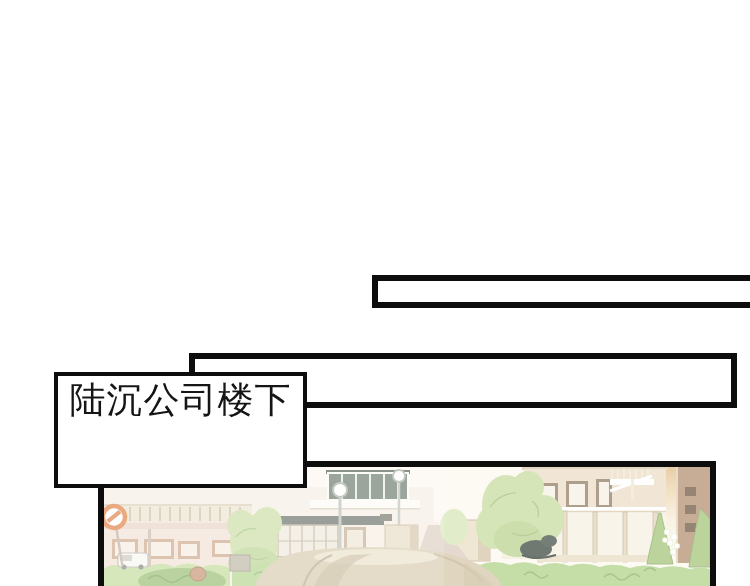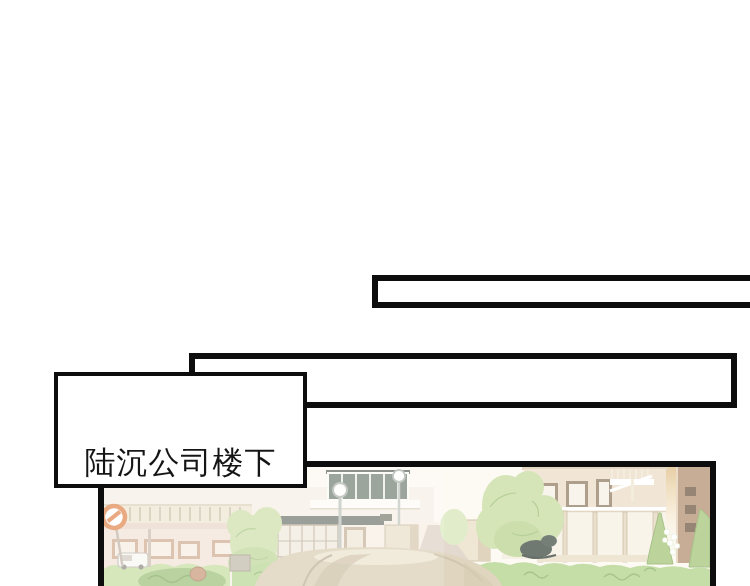--- a/index.html
+++ b/index.html
@@ -19,22 +19,22 @@
   .narration{
     position:absolute; background:var(--paper,#fff);
     border:6px solid var(--ink,#0d0d0d); box-sizing:border-box; z-index:2;
   }
   .narration-top{ left:372px; top:275px; width:378px; height:33px; border-right:none; }
   .narration-mid{ left:189px; top:353px; width:548px; height:55px; }
   .caption{
     position:absolute; left:54px; top:372px; width:253px; height:116px;
     background:var(--paper,#fff); border:4px solid var(--ink,#0d0d0d);
     box-sizing:border-box; z-index:5;
-    display:flex; align-items:flex-end; justify-content:center;
-    font-size:31px; letter-spacing:1px; color:#151515; white-space:nowrap;
+    display:flex; align-items:flex-start; justify-content:center;
+    font-size:36px; letter-spacing:1px; color:#151515; white-space:nowrap;
   }
   .panel{
     position:absolute; left:98px; top:461px; width:618px; height:140px;
     border:6px solid var(--ink,#0d0d0d); border-bottom:none;
     box-sizing:border-box; z-index:1; background:var(--haze,#fcf7ef); overflow:hidden;
   }
   .panel svg{display:block;}
   
   .f-haze{fill:var(--haze,#fcf7ef)} .f-pink{fill:var(--bldg_pink,#f2dfd2)}
   .f-beige{fill:var(--bldg_beige,#ecdcc5)} .f-brown{fill:var(--bldg_brown,#b28e6e)}

